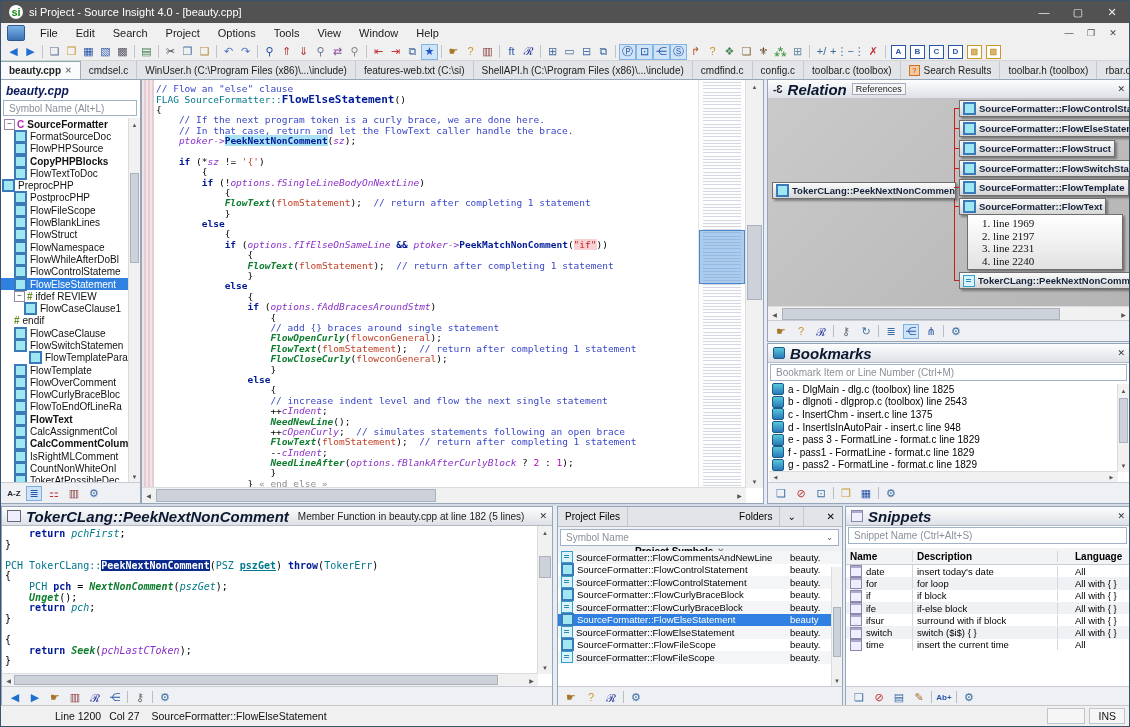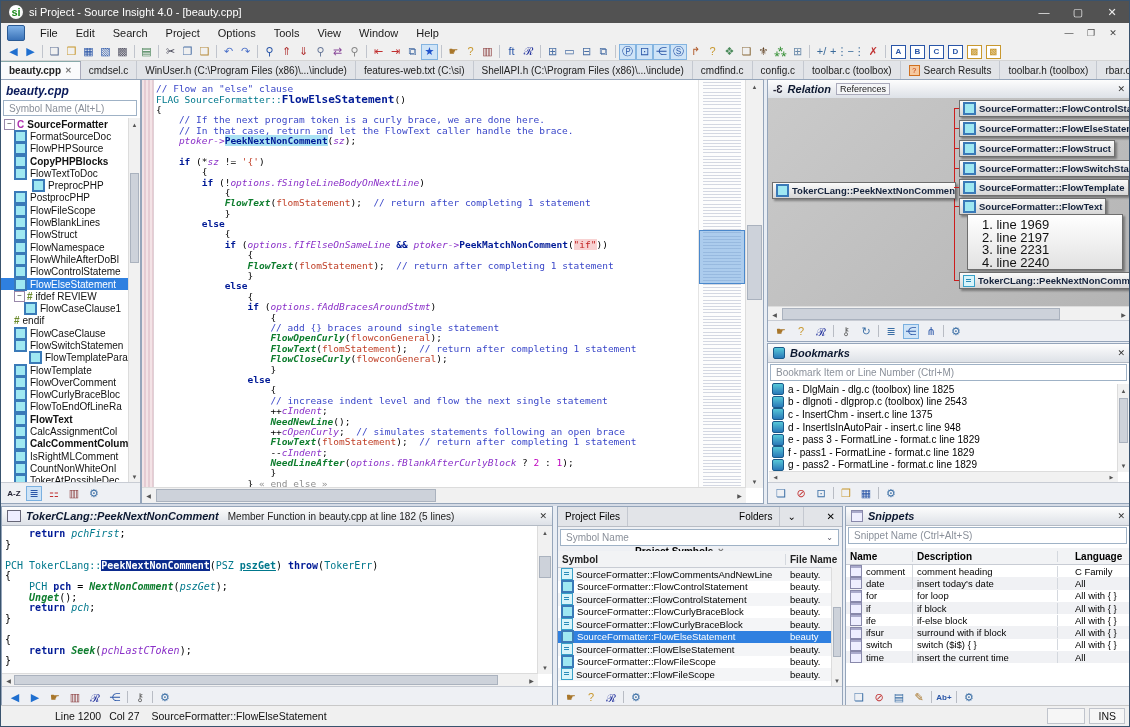--- a/index.html
+++ b/index.html
@@ -23,21 +23,21 @@
   .tbsep{width:1px;height:13px;background:#c0c4cc;margin:0 3px;flex:none;}
   
   .tabbar{position:absolute;left:0;top:60px;width:100%;height:18px;background:#e2e4e8;border-bottom:1px solid #b8bcc4;display:flex;align-items:stretch;font-size:10px;color:#222;}
   .tab{display:flex;align-items:center;padding:0 8px;border-right:1px solid #c4c8d0;white-space:nowrap;gap:4px;}
   .tab.active{background:#fafbfc;border-top:1px solid #8aa;border-right:1px solid #aab;font-weight:bold;}
   .tabclose{color:#777;font-size:8px;}
   .tabicon{width:9px;height:9px;background:#f5c9a0;border:1px solid #d07020;color:#c03000;font-size:7px;display:flex;align-items:center;justify-content:center;}
   
   .panel{position:absolute;background:#fff;border:1px solid #95a5ba;box-sizing:border-box;}
   .phead{height:18px;background:linear-gradient(#fdfdfd,#dde1e7);border-bottom:1px solid #b3bac4;display:flex;align-items:center;padding:0 5px;gap:5px;}
-  .ptitle{font-style:italic;font-weight:bold;font-size:11px;color:#0c1830;white-space:nowrap;}
+  .ptitle{font-style:italic;font-weight:bold;font-size:15px;color:#0c1830;white-space:nowrap;}
   .psub{font-size:9px;color:#222;border:1px solid #aab;padding:0 3px;background:#f4f5f7;white-space:nowrap;}
   .pclose{margin-left:auto;font-size:9px;color:#333;}
   .ptools{position:absolute;bottom:0;left:0;right:0;height:20px;background:#eef0f4;border-top:1px solid #c8ccd4;display:flex;align-items:center;gap:4px;padding:0 5px;}
   .ticon{min-width:16px;height:15px;display:flex;align-items:center;justify-content:center;font-size:11px;}
   .ticon.active{background:#cfe4f7;border:1px solid #7ab0e0;box-sizing:border-box;}
   .ticon.txt{font-size:8px;font-weight:bold;}
   .tsep{width:1px;height:12px;background:#b8bcc4;}
   .filterbox{position:absolute;background:#fff;border:1px solid #9fb2c6;color:#8a909a;font-size:10px;display:flex;align-items:center;padding:0 5px;box-sizing:border-box;}
   .chev{margin-left:auto;color:#556;font-size:8px;}
   
@@ -87,21 +87,21 @@
   .sg-g{color:#909090;}
   .sg-hl{background:#a9e2f3;color:#001a96;font-weight:bold;}
   .sg-hl2{background:#0b2a8e;color:#fff;font-weight:bold;}
   .sg-tv{color:#00788c;font-style:italic;}
   .sg-u{color:#00788c;font-weight:bold;text-decoration:underline;}
   
   #relation{left:766px;top:78px;width:364px;height:263px;background:#c2c2c2;}
   .relicon{font-size:10px;font-weight:bold;color:#223;}
   .relgraph{position:absolute;top:18px;left:0;right:0;bottom:34px;background:linear-gradient(135deg,#cacaca,#b4b4b4);overflow:hidden;}
   .rnode{position:absolute;height:15px;background:linear-gradient(#fbfbfb,#d6d6d6);border:1px solid #6e6e6e;box-shadow:2px 2px 2px rgba(0,0,0,.35);display:flex;align-items:center;gap:3px;padding:0 3px;font-size:9.5px;font-weight:600;color:#15233c;white-space:nowrap;overflow:hidden;}
-  .rsub{position:absolute;background:linear-gradient(#ffffff,#e2e2e2);border:1px solid #6e6e6e;box-shadow:2px 2px 2px rgba(0,0,0,.35);font-size:13px;color:#111;padding:2px 4px 2px 14px;}
+  .rsub{position:absolute;background:linear-gradient(#ffffff,#e2e2e2);border:1px solid #6e6e6e;box-shadow:2px 2px 2px rgba(0,0,0,.35);font-size:11px;color:#111;padding:2px 4px 2px 14px;font-family:Liberation Serif, serif;}
   .rsub div{height:12.5px;}
   .rline{position:absolute;background:#cc1d1d;}
   
   #bookmarks{left:766px;top:342px;width:364px;height:161px;}
   .bmlist{position:absolute;top:39px;left:1px;right:12px;bottom:31px;overflow:hidden;font-size:10px;}
   .bmrow{height:12.6px;display:flex;align-items:center;padding-left:3px;white-space:nowrap;}
   
   #context{left:0;top:505px;width:552px;height:202px;}
   .ctxcode{position:absolute;left:3px;top:19px;right:15px;bottom:33px;overflow:hidden;font-family:"DejaVu Sans Mono",monospace;font-size:10px;padding-top:2px;}
   .ctxcode .cl{height:10.6px;}
@@ -276,21 +276,21 @@
         <div class="symrow" style="padding-left:13px">
           <span class="expspace"></span>
           <span class="ic-method"></span>
           <span class="symlabel b">CopyPHPBlocks</span>
         </div>
         <div class="symrow" style="padding-left:13px">
           <span class="expspace"></span>
           <span class="ic-method"></span>
           <span class="symlabel">FlowTextToDoc</span>
         </div>
-        <div class="symrow" style="padding-left:31px">
+        <div class="symrow" style="padding-left:1px">
           <span class="expspace"></span>
           <span class="ic-method"></span>
           <span class="symlabel">PreprocPHP</span>
         </div>
         <div class="symrow" style="padding-left:13px">
           <span class="expspace"></span>
           <span class="ic-method"></span>
           <span class="symlabel">PostprocPHP</span>
         </div>
         <div class="symrow" style="padding-left:13px">
@@ -652,24 +652,20 @@
         <span class="ptab active">Project Symbols<span class="tabclose">✕</span></span>
         <span class="ptab">Folders</span>
         <span class="ptab">⌄</span>
         <span class="ptab" style="margin-left:auto;border:none">✕</span>
       </div>
     <div class="filterbox" style="left:2px;top:22px;right:3px;height:17px">
       <span>Symbol Name</span>
       <span class="chev">⌄</span>
     </div>
     <div class="pgrid">
-      <div class="pghead">
-        <span class="pcol1">Symbol</span>
-        <span class="pcol2">File Name</span>
-      </div>
       <div>
           <div class="prow">
             <span class="ps">
               <span class="ic-doc"></span>
               <span>SourceFormatter::FlowCommentsAndNewLine</span>
             </span>
             <span class="pf">beauty.</span>
           </div>
           <div class="prow">
             <span class="ps">
@@ -751,25 +747,20 @@
     <div class="filterbox" style="left:2px;top:20px;right:3px;height:17px">
       <span>Snippet Name (Ctrl+Alt+S)</span>
     </div>
     <div class="sngrid">
       <div class="snhead">
         <span class="snc1">Name</span>
         <span class="snc2">Description</span>
         <span class="snc3">Language</span>
       </div>
       <div>
-          <div class="snrow">
-            <span class="snc1" style="display:flex;align-items:center"><span class="ic-snip"></span>comment</span>
-            <span class="snc2">comment heading</span>
-            <span class="snc3">C Family</span>
-          </div>
           <div class="snrow">
             <span class="snc1" style="display:flex;align-items:center"><span class="ic-snip"></span>date</span>
             <span class="snc2">insert today's date</span>
             <span class="snc3">All</span>
           </div>
           <div class="snrow">
             <span class="snc1" style="display:flex;align-items:center"><span class="ic-snip"></span>for</span>
             <span class="snc2">for loop</span>
             <span class="snc3">All with { }</span>
           </div>

